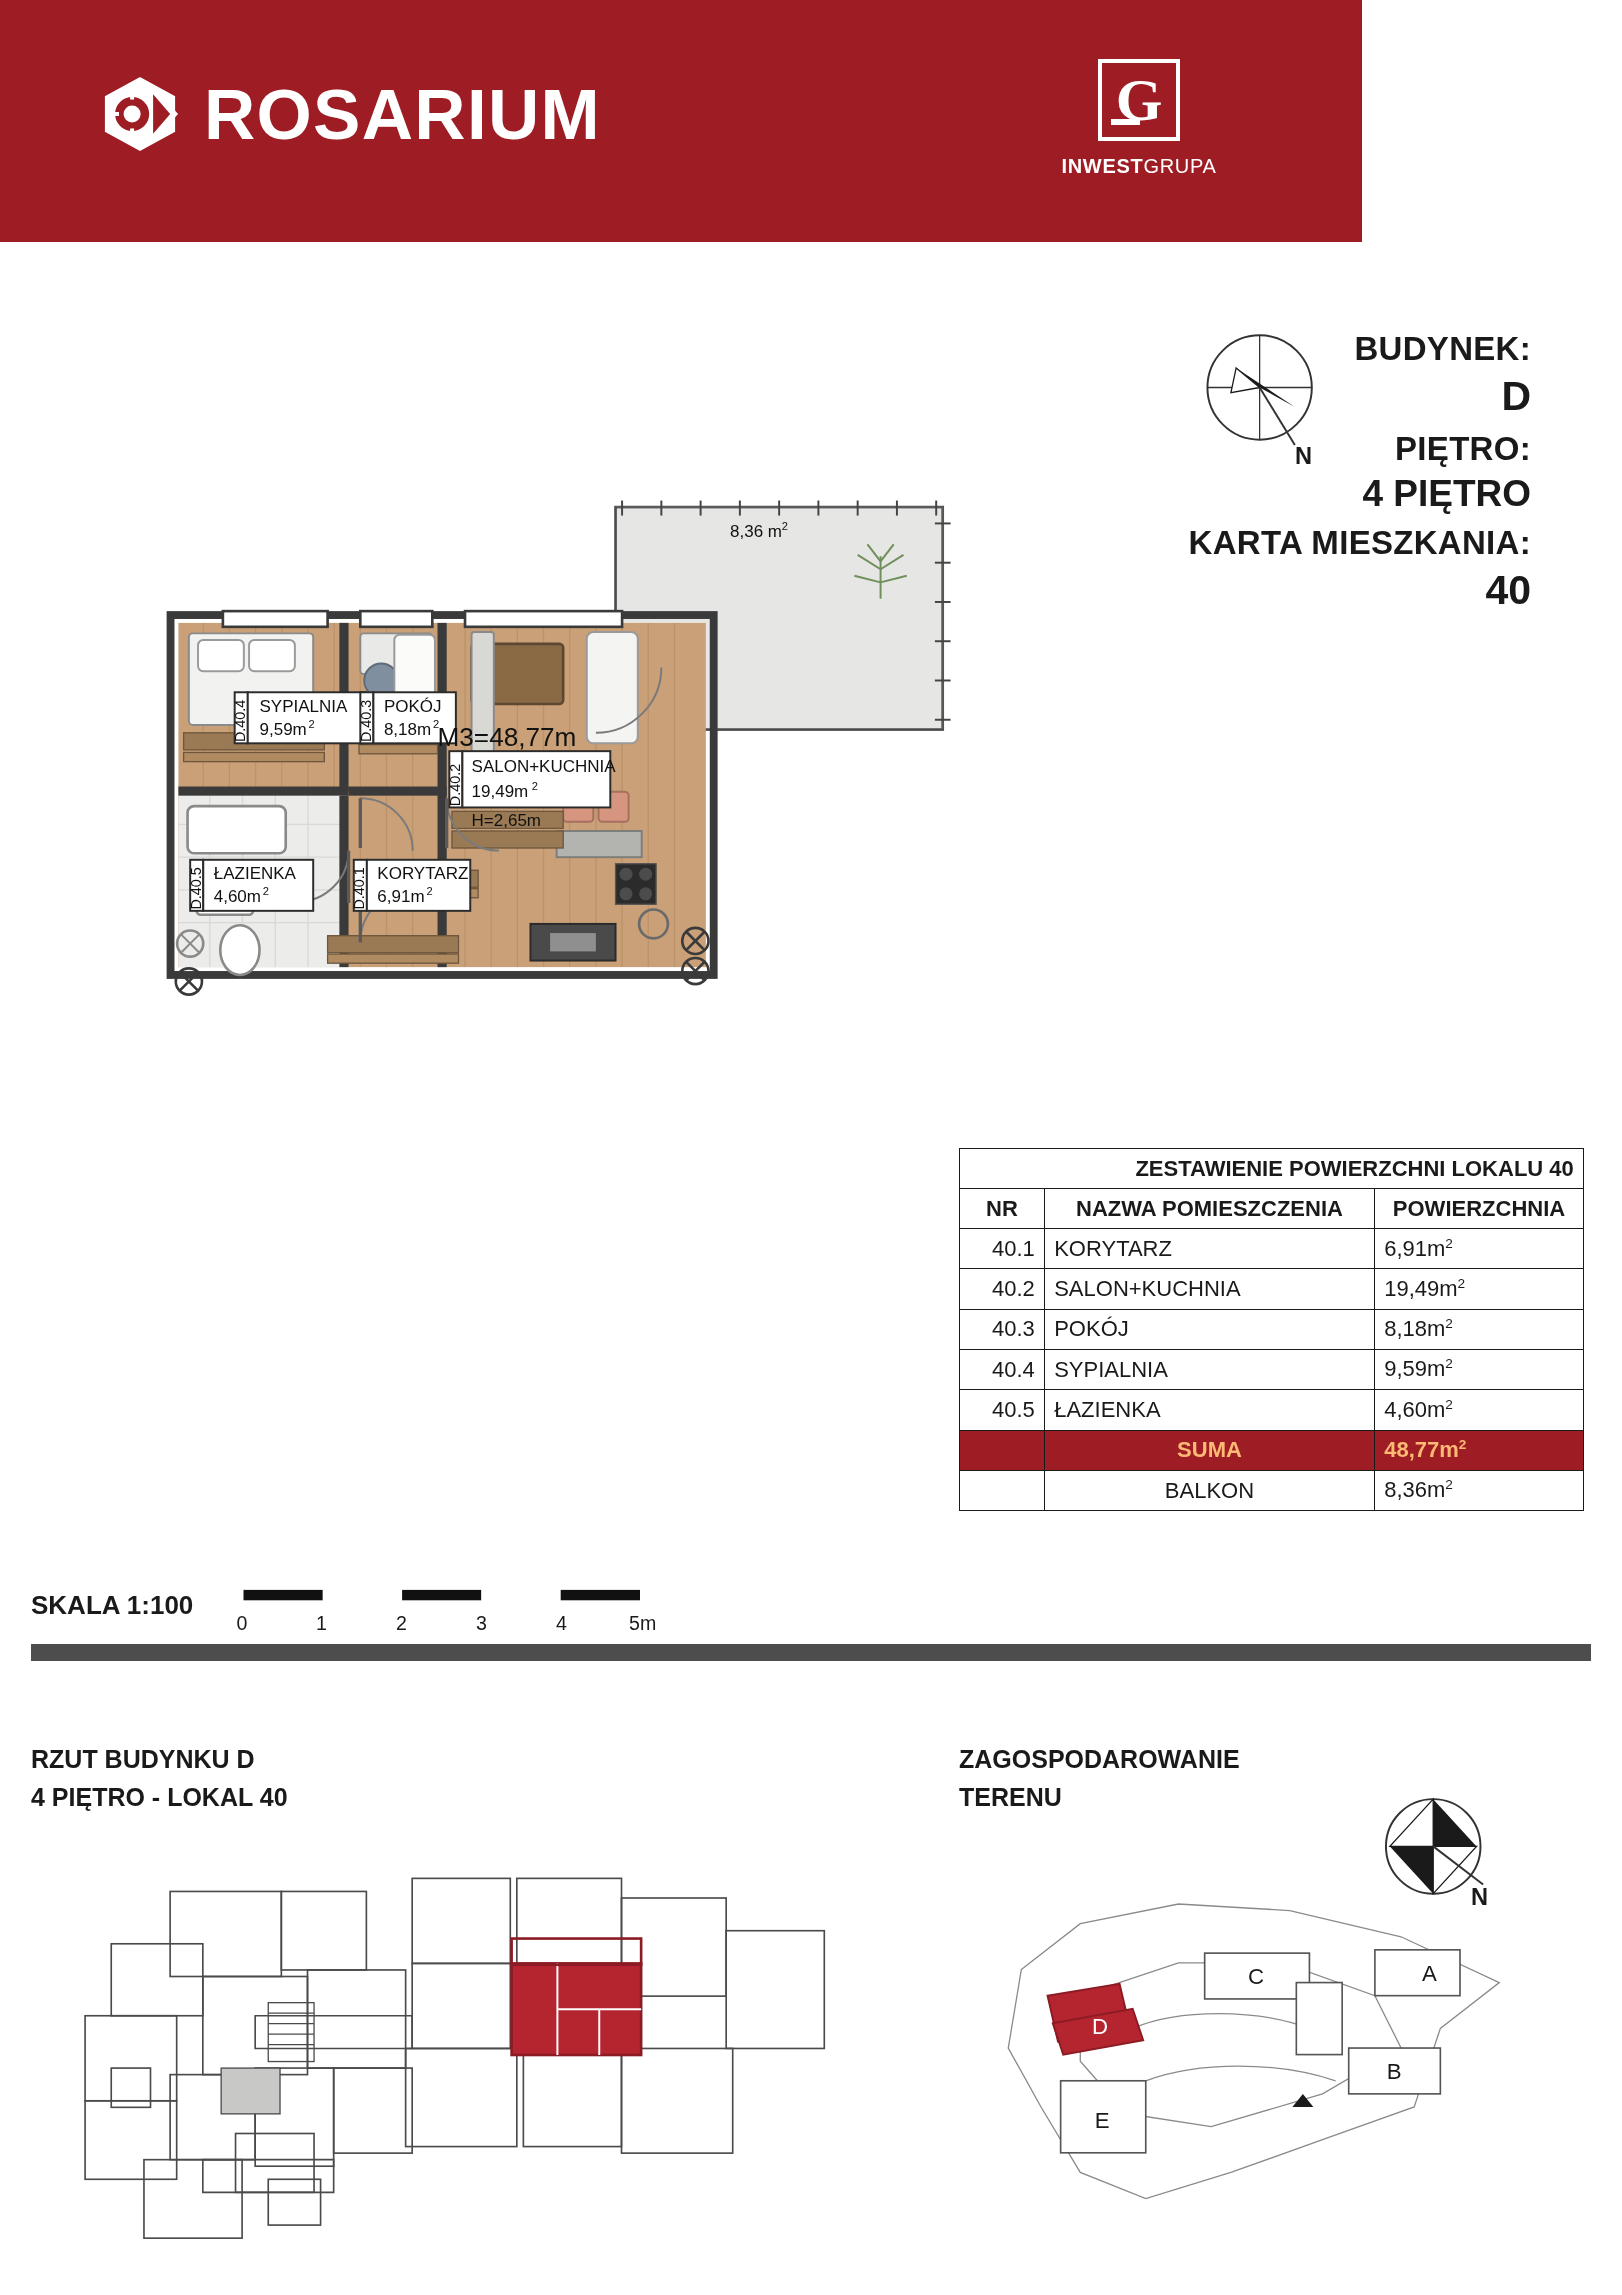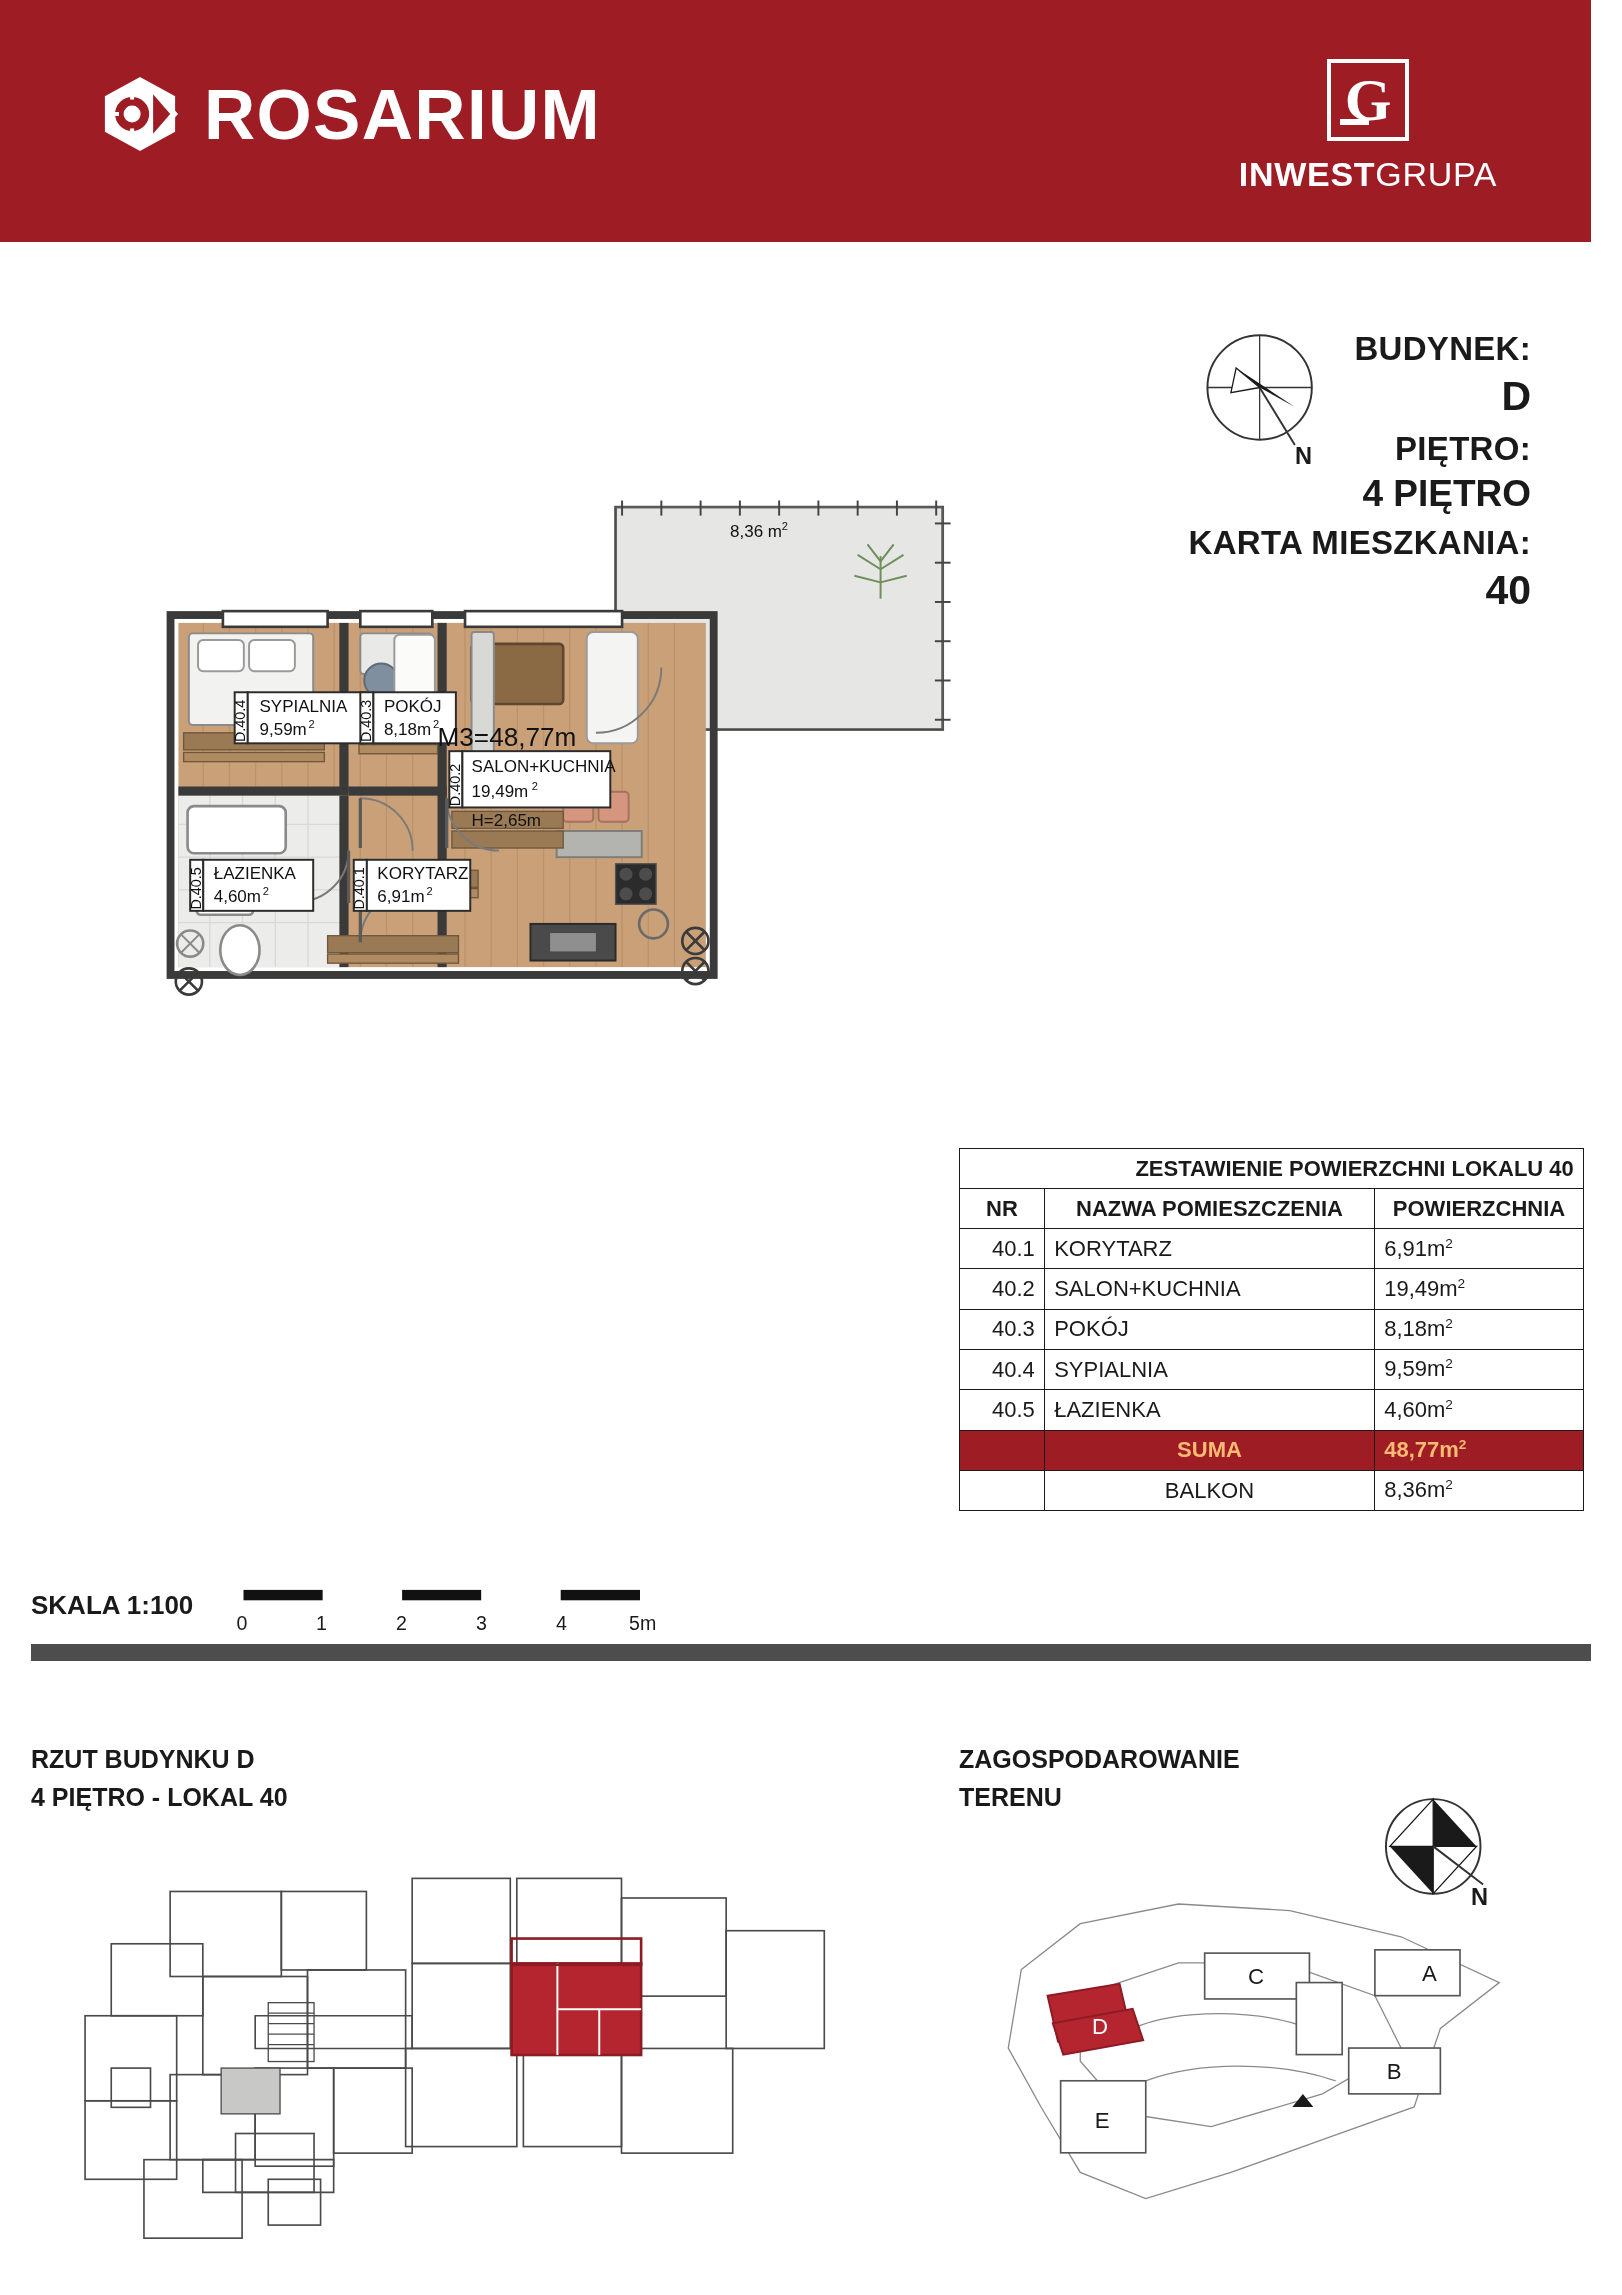--- a/index.html
+++ b/index.html
@@ -8,21 +8,21 @@
     width: 1623px; height: 2295px;
     background: #ffffff;
     font-family: "Liberation Sans", sans-serif;
     color: #1a1a1a;
     position: relative;
     overflow: hidden;
   }
 
   
   .header {
-    position: absolute; left:0; top:0; width:1591px; height:242px;
+    position: absolute; left:0; top:0; width:1362px; height:242px;
     background: #9e1c24;
   }
   .logo-wrap {
     position:absolute; left:98px; top:72px;
     display:flex; align-items:center; gap:22px;
   }
   .logo-mark { width:84px; height:84px; position:relative; }
   .logo-text {
     color:#ffffff; font-size:71px; font-weight:bold; letter-spacing:1.3px;
     font-family:"Liberation Sans", sans-serif;
@@ -36,21 +36,21 @@
   }
   .ig-g {
     position:absolute; left:0; right:0; top:50%; transform:translateY(-50%);
     color:#ffffff; font-size:60px; font-weight:bold; line-height:1;
     font-family:"Liberation Serif", serif;
   }
   .ig-bar {
     position:absolute; left:9.2px; bottom:11.8px; width:29px; height:5.9px; background:#ffffff;
   }
   .ig-label {
-    margin-top:14.4px; color:#ffffff; font-size:34px; letter-spacing:0.7px;
+    margin-top:14.4px; color:#ffffff; font-size:20px; letter-spacing:0.7px;
   }
   .ig-label b { font-weight:bold; }
 
   
   .info-block {
     position:absolute; right:92px; top:321px; text-align:right; width:497px;
   }
   .info-label { font-size:33px; font-weight:bold; letter-spacing:0.3px; margin-top:9.2px; }
   .info-value { font-size:41px; font-weight:bold; margin-top:5.2px; }
   .info-value.small { font-size:37px; }

